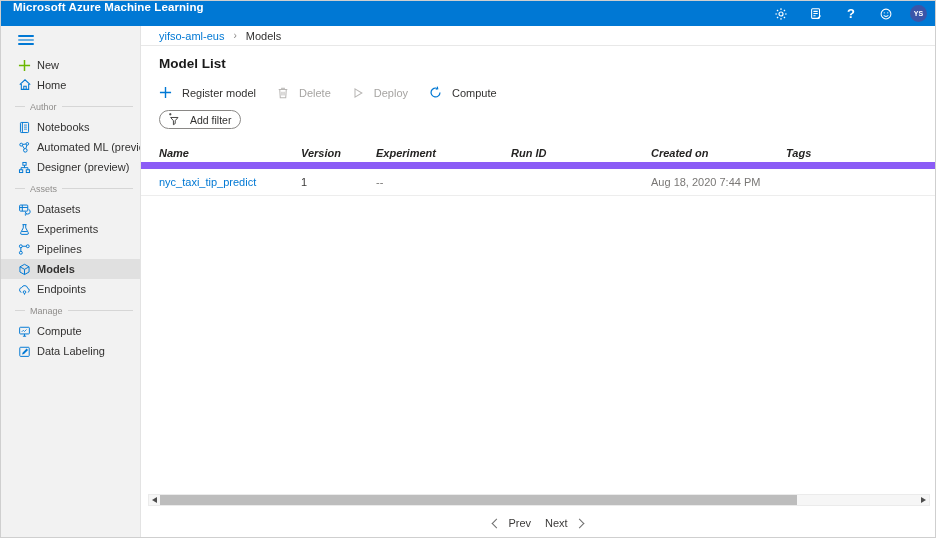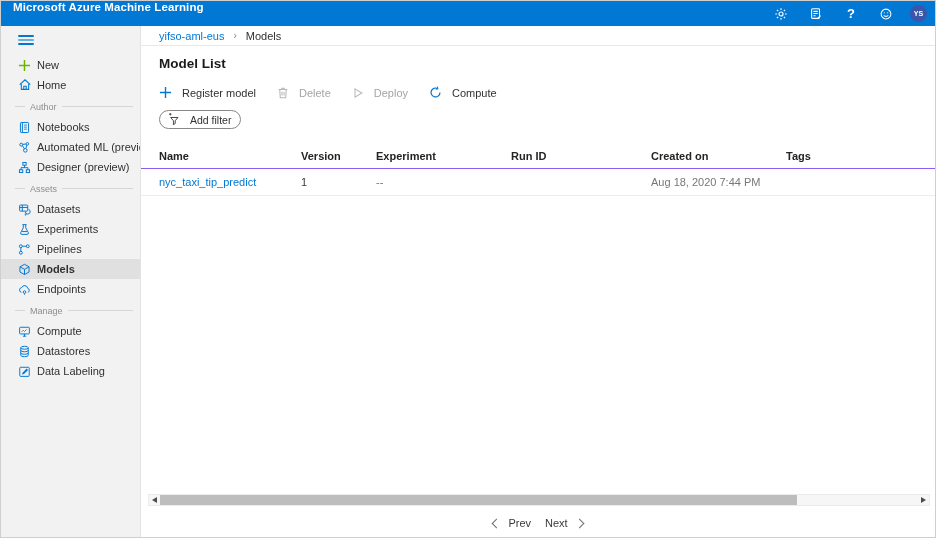--- a/index.html
+++ b/index.html
@@ -46,21 +46,21 @@
   .tool-btn { display:flex; align-items:center; gap:10px; font-size:11px; cursor:pointer; color:#323130; }
   .tool-btn.disabled { color:#a6a4a2; cursor:default; }
   .tool-btn svg { display:block; }
 
   .filter-row { margin:11px 0 0 18px; }
   .pill { display:inline-flex; align-items:center; gap:10px; border:1px solid #8a8886; border-radius:10px; height:19px; padding:0 9px 0 7px; font-size:10.5px; color:#323130; background:#fff; cursor:pointer; }
 
   
   .table { margin-top:14px; }
   .tr { display:grid; grid-template-columns:142px 75px 135px 140px 135px 1fr; padding:0 18px; align-items:center; }
-  .thead { height:25px; border-bottom:1px solid #8b5cf6; }
+  .thead { height:25px; border-bottom:7px solid #8b5cf6;font-style:italic; }
   .th { font-size:11px; font-weight:bold; color:#252423; }
   .row { height:27px; border-bottom:1px solid #ededed; cursor:pointer; }
   .td { font-size:11px; color:#3b3a39; }
   .td.link { color:#0078d4; cursor:pointer; }
   .td.muted { color:#797775; }
 
   .spacer { flex:1; }
 
   
   .hscroll { height:12px; margin:0 5px 3px 7px; display:flex; align-items:center; background:#f6f6f6; border:1px solid #ebebeb; flex:0 0 auto; }
@@ -252,30 +252,20 @@
         <span class="ic">
           <svg width="13" height="13" viewBox="0 0 16 16" fill="none" stroke="#0078d4" stroke-width="1.2">
               <rect x="2" y="2.8" width="12" height="8.2" rx="1"></rect>
               <path d="M6 13.8h4M8 11v2.8"></path>
               <path d="M4.5 8.5l2-2 1.5 1.5 2.5-2.5" stroke-width="1"></path>
             </svg>
         </span>
         <span>Compute</span>
       </div>
 
-      <div class="side-item">
-        <span class="ic">
-          <svg width="13" height="13" viewBox="0 0 16 16" fill="none" stroke="#0078d4" stroke-width="1.2">
-              <ellipse cx="8" cy="3.4" rx="4.6" ry="1.8"></ellipse>
-              <path d="M3.4 3.4v9.2c0 1 2 1.8 4.6 1.8s4.6-.8 4.6-1.8V3.4"></path>
-              <path d="M3.4 6.5c0 1 2 1.8 4.6 1.8s4.6-.8 4.6-1.8M3.4 9.6c0 1 2 1.8 4.6 1.8s4.6-.8 4.6-1.8"></path>
-            </svg>
-        </span>
-        <span>Datastores</span>
-      </div>
 
       <div class="side-item">
         <span class="ic">
           <svg width="13" height="13" viewBox="0 0 16 16" fill="none" stroke="#0078d4" stroke-width="1.2">
               <rect x="2.2" y="2.8" width="11.6" height="11.2" rx="1"></rect>
               <path d="M5 11.8l.6-2.4 5-5 1.8 1.8-5 5-2.4.6z" fill="#0078d4" stroke="none"></path>
             </svg>
         </span>
         <span>Data Labeling</span>
       </div>

